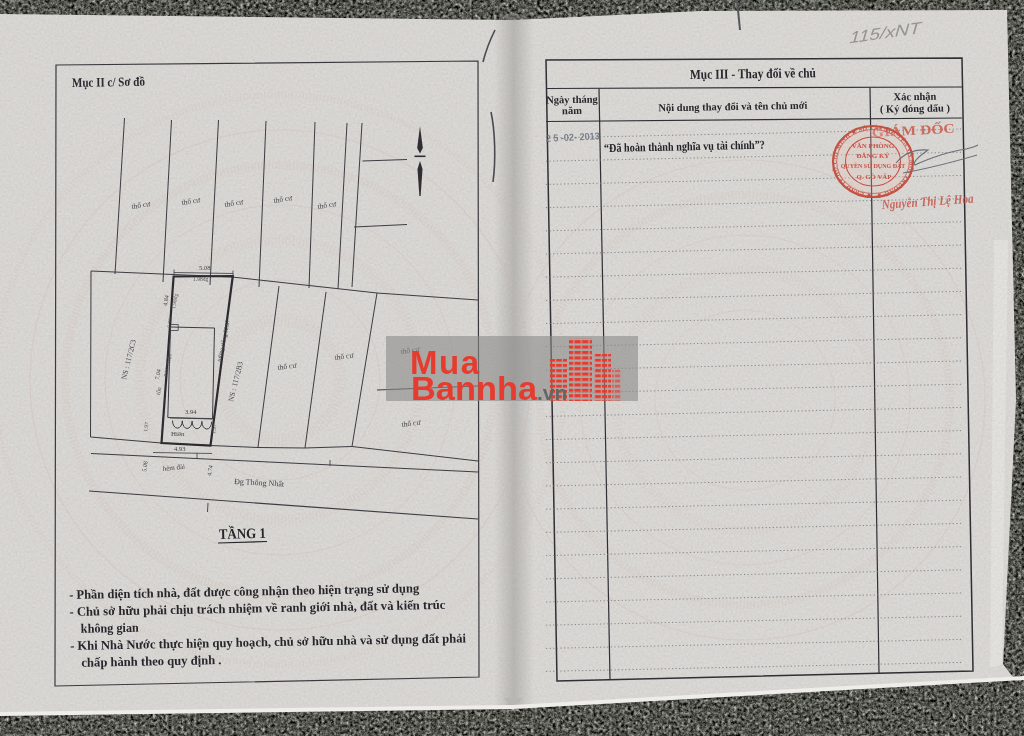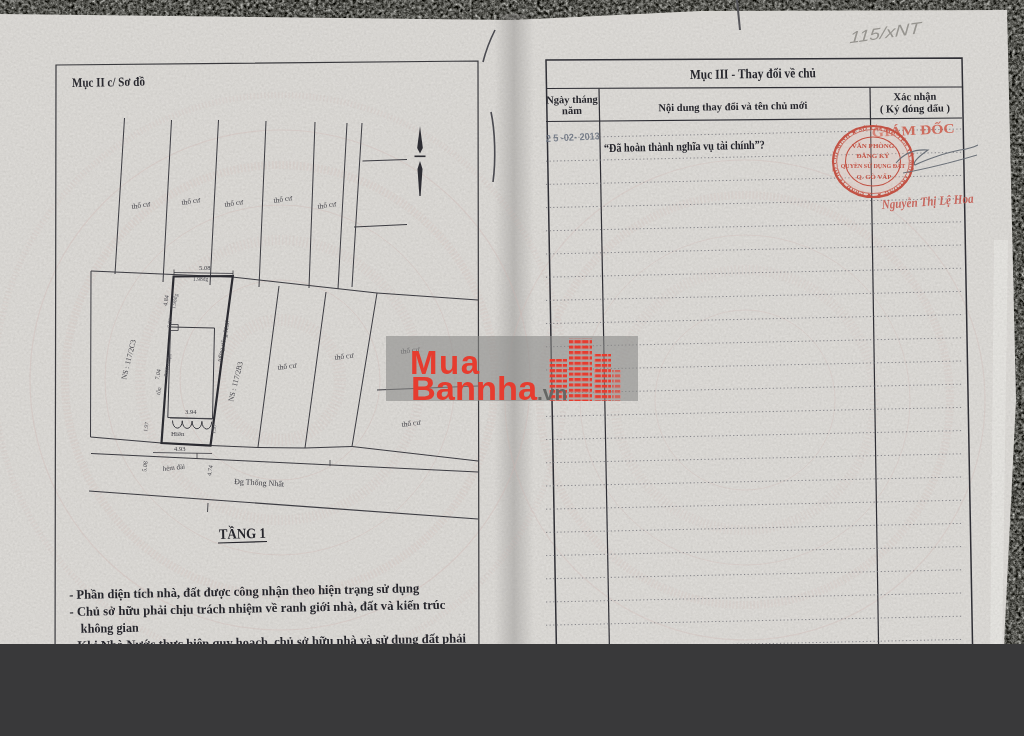--- a/index.html
+++ b/index.html
@@ -1,16 +1,16 @@
 <!DOCTYPE html>
 <html><head>
 <meta charset="utf-8">
 <style>
 html,body{margin:0;padding:0;background:#39393a;}
-#stage{position:relative;width:1024px;height:644px;overflow:hidden;}
+#stage{position:relative;width:1024px;height:736px;overflow:hidden;}
 svg{display:block;}
 text{font-family:"Liberation Serif", serif;}
 .sans{font-family:"Liberation Sans", sans-serif !important;}
 </style>
 </head>
 <body>
 <div id="stage">
 <svg width="1024" height="736" viewBox="0 0 1024 736">
 <defs>
 <filter id="grain" x="0" y="0" width="100%" height="100%" color-interpolation-filters="sRGB">

